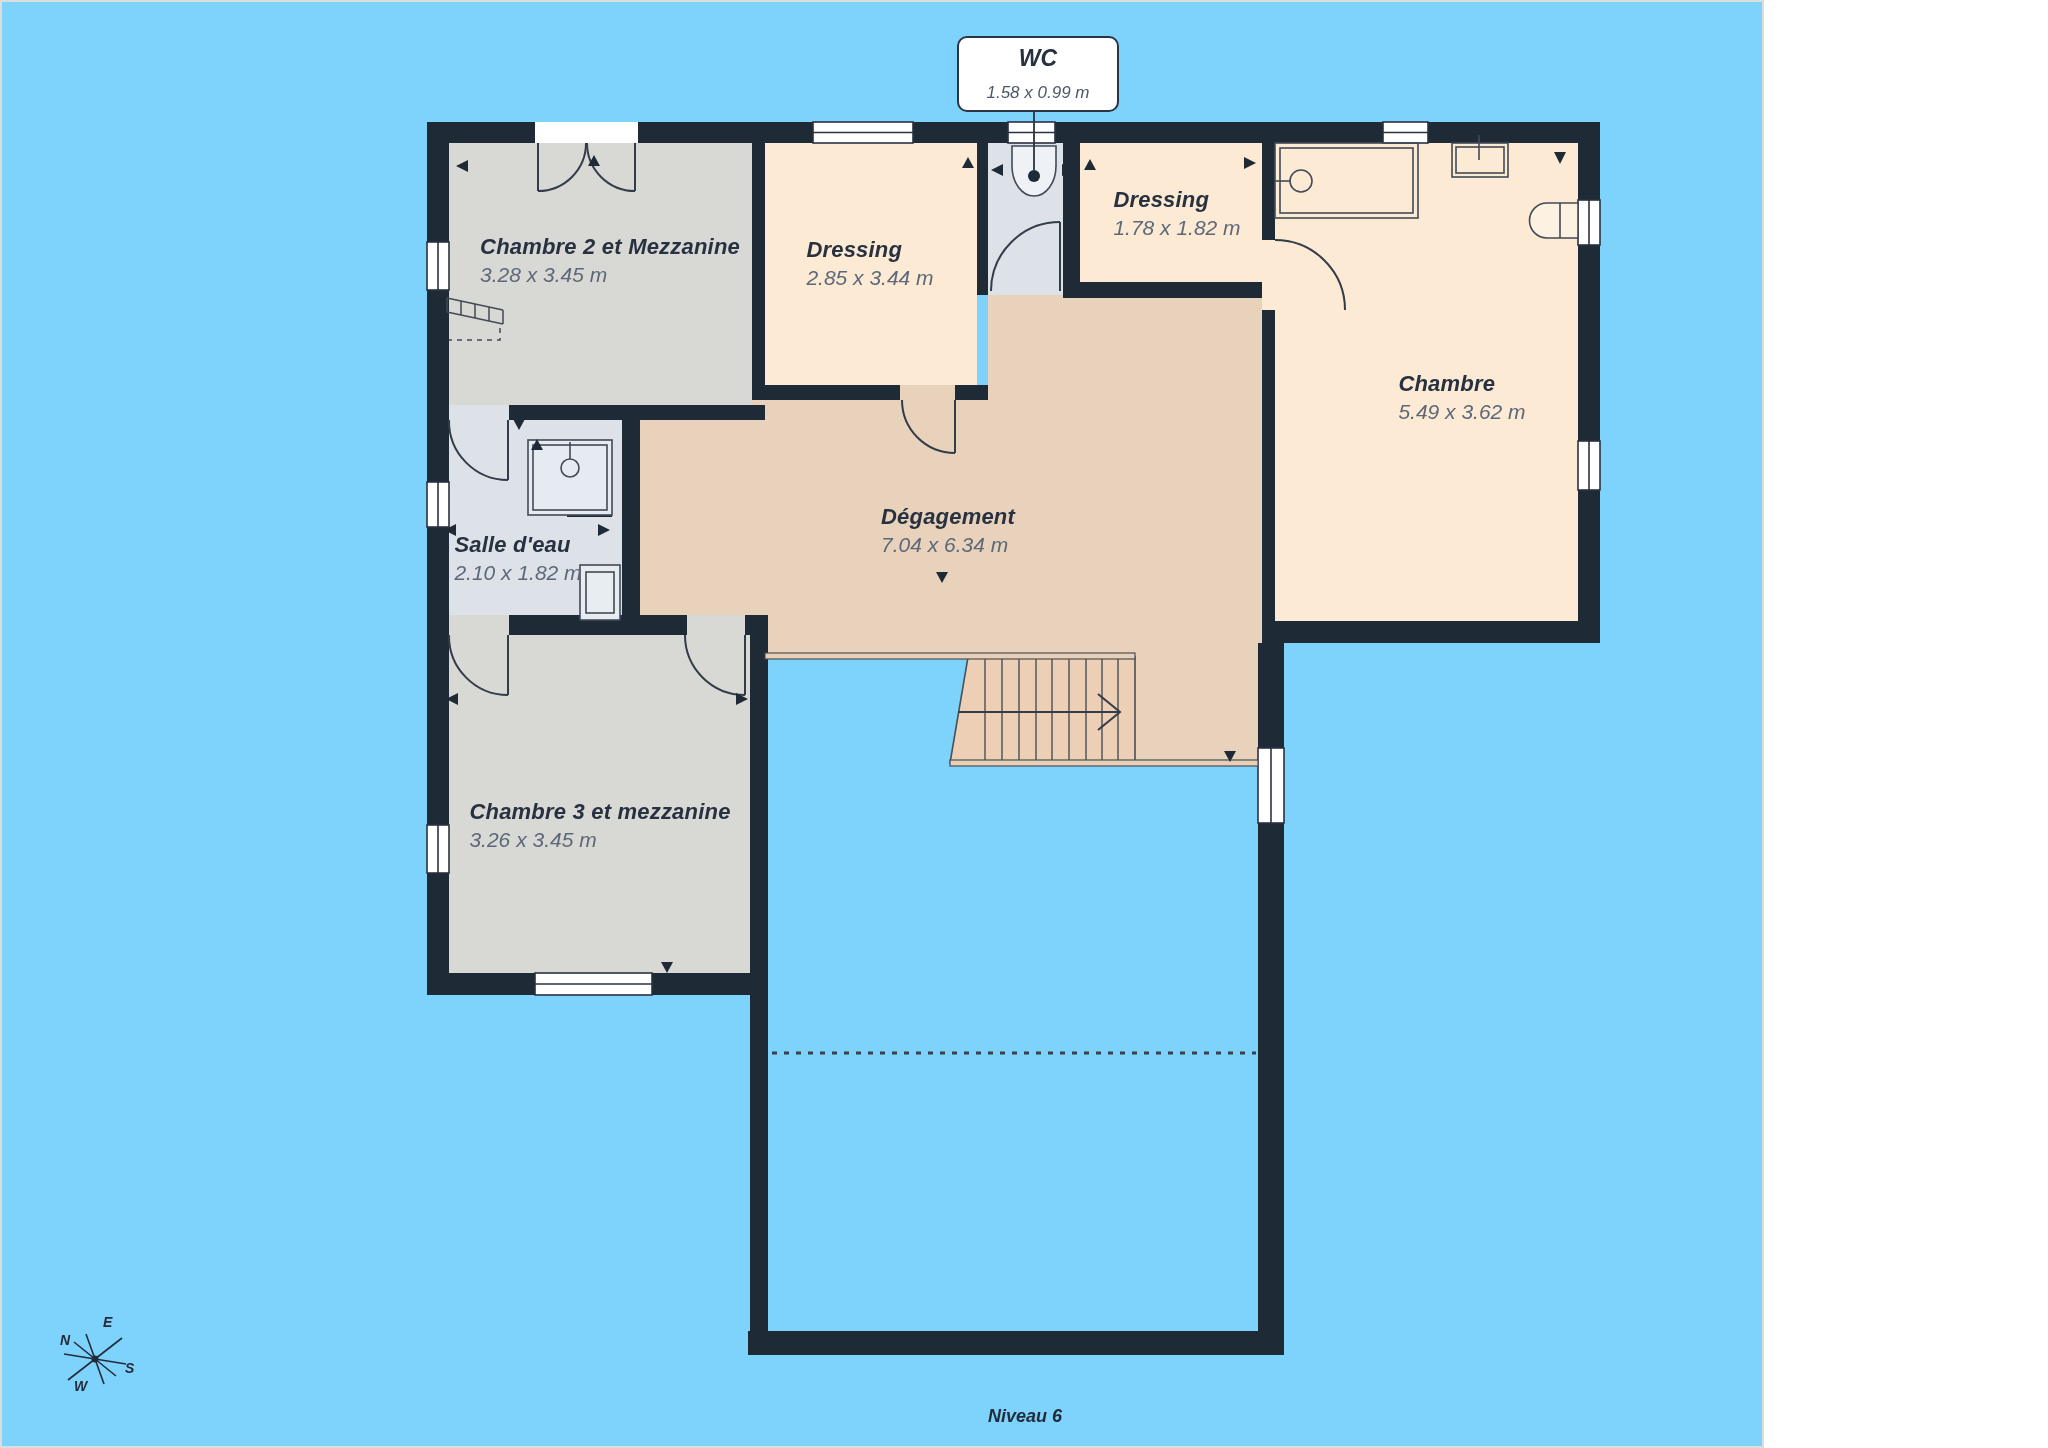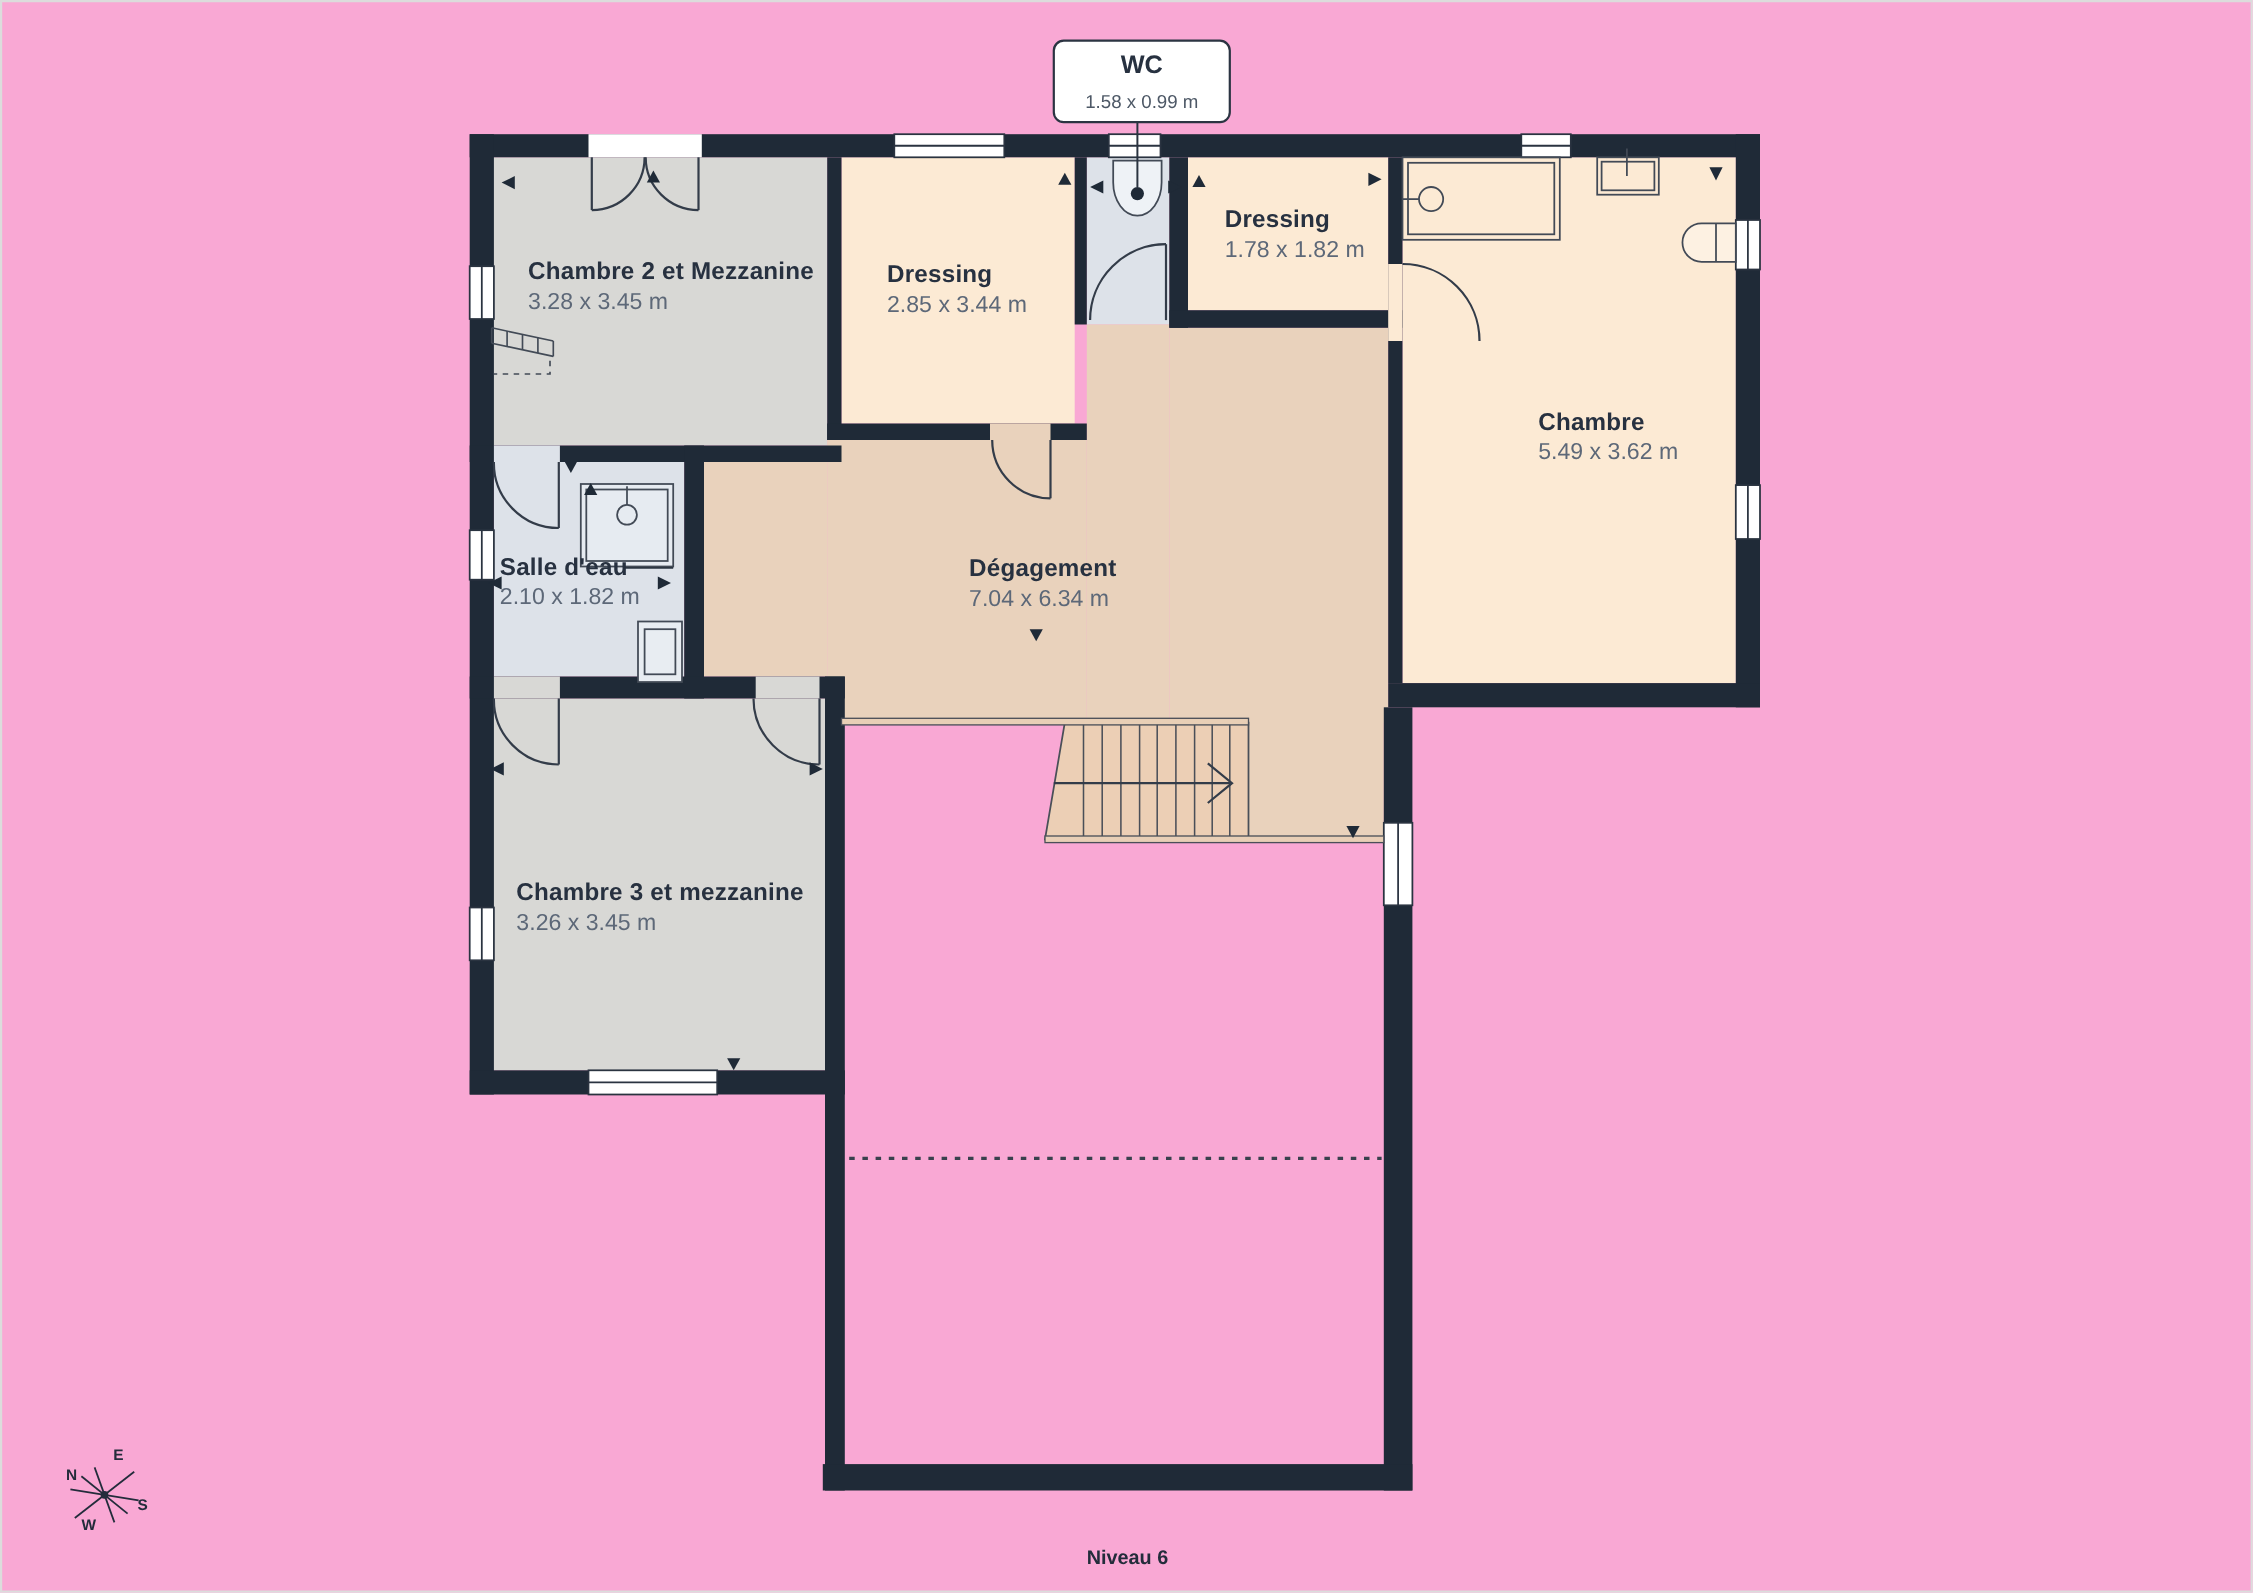--- a/index.html
+++ b/index.html
@@ -1,16 +1,16 @@
 <!DOCTYPE html>
 <html><head>
 <meta charset="utf-8">
 <style>
   html,body{margin:0;padding:0;background:#ffffff;font-family:"Liberation Sans",sans-serif;}
-  .stage{position:relative;width:2048px;height:1448px;background:#f9a8d4;box-shadow:inset 0 0 0 2px #dcdcdc;overflow:hidden;}
+  .stage{position:relative;width:1764px;height:1448px;background:#7dd3fc;box-shadow:inset 0 0 0 2px #dcdcdc;overflow:hidden;font-style:italic;}
   .plan-svg{position:absolute;left:0;top:0;}
   .lbl{position:absolute;transform:translate(-50%,-50%);white-space:nowrap;}
   .lbl .nm{font-weight:700;font-size:22px;color:#273140;letter-spacing:.2px;}
   .lbl .dm{font-weight:400;font-size:21px;color:#5d6878;margin-top:3px;}
   .callout{position:absolute;left:957px;top:36px;width:158px;height:72px;background:#ffffff;
            border:2.5px solid #2b3442;border-radius:10px;display:flex;flex-direction:column;
            align-items:center;justify-content:center;z-index:5;}
   .callout .nm{font-weight:700;font-size:23px;color:#273140;}
   .callout .dm{font-weight:400;font-size:17px;color:#4d5866;margin-top:11px;}
   .level{position:absolute;left:1025px;top:1416px;transform:translate(-50%,-50%);
@@ -276,21 +276,21 @@
   <div class="lbl" style="left:1177px;top:213px;">
     <div class="nm">Dressing</div>
     <div class="dm">1.78 x 1.82 m</div>
   </div>
 
   <div class="lbl" style="left:1462px;top:397px;">
     <div class="nm">Chambre</div>
     <div class="dm">5.49 x 3.62 m</div>
   </div>
 
-  <div class="lbl" style="left:518px;top:529px;">
+  <div class="lbl" style="left:518px;top:558px;">
     <div class="nm">Salle d'eau</div>
     <div class="dm">2.10 x 1.82 m</div>
   </div>
 
   <div class="lbl" style="left:948px;top:530px;">
     <div class="nm">Dégagement</div>
     <div class="dm">7.04 x 6.34 m</div>
   </div>
 
   <div class="lbl" style="left:600px;top:825px;">

